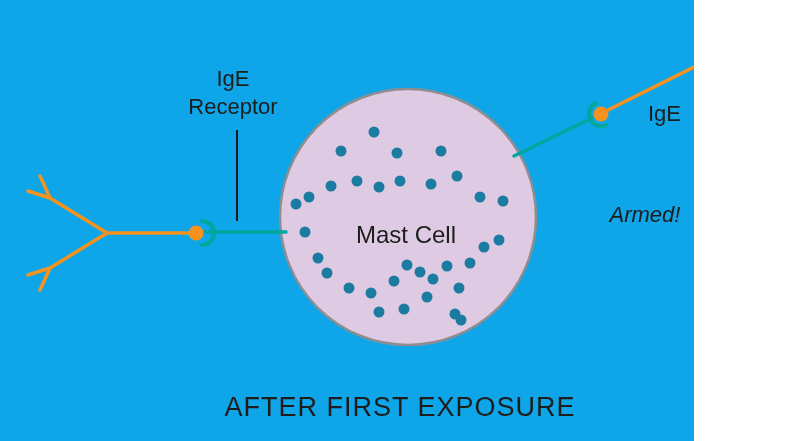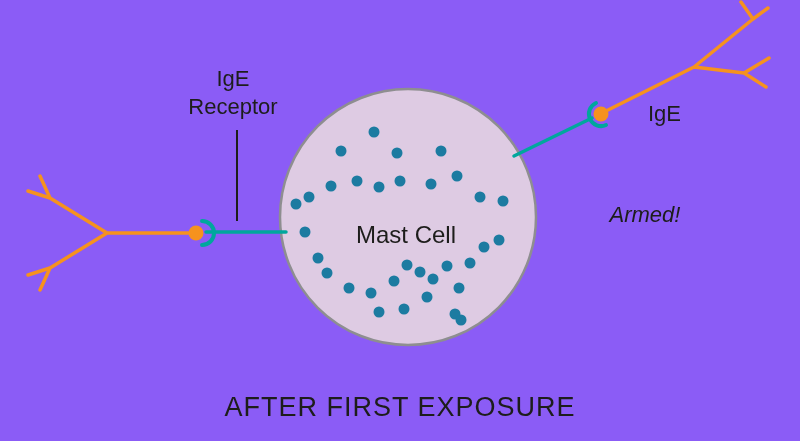--- a/index.html
+++ b/index.html
@@ -1,19 +1,19 @@
 <!DOCTYPE html>
 <html style="--cell-fill: #decbe3; --cell-stroke: #8e8e90; --granule: #1c7ba1; --receptor: #00a79d; --antibody: #f6921e; --text: #1d1d1b;"><head>
 <meta charset="utf-8">
 <style>
   html,body { margin:0; padding:0; background:#ffffff; }
   .stage {
     position:relative;
-    width:800px; height:441px;
-    background:#8b5cf6;
+    width:694px; height:441px;
+    background:#0ea5e9;
     font-family:"Liberation Sans", sans-serif;
     overflow:hidden;
   }
   svg { display:block; }
   svg text { font-family:"Liberation Sans", sans-serif; }
 
   .cell     { fill: var(--cell-fill,#decbe3); stroke: var(--cell-stroke,#8e8e90); stroke-width:2.5; }
   .granule  { fill: var(--granule,#1c7ba1); }
   .receptor { stroke: var(--receptor,#00a79d); stroke-width:3.5; fill:none; stroke-linecap:round; }
   .cup      { stroke: var(--receptor,#00a79d); stroke-width:4;   fill:none; stroke-linecap:round; }

